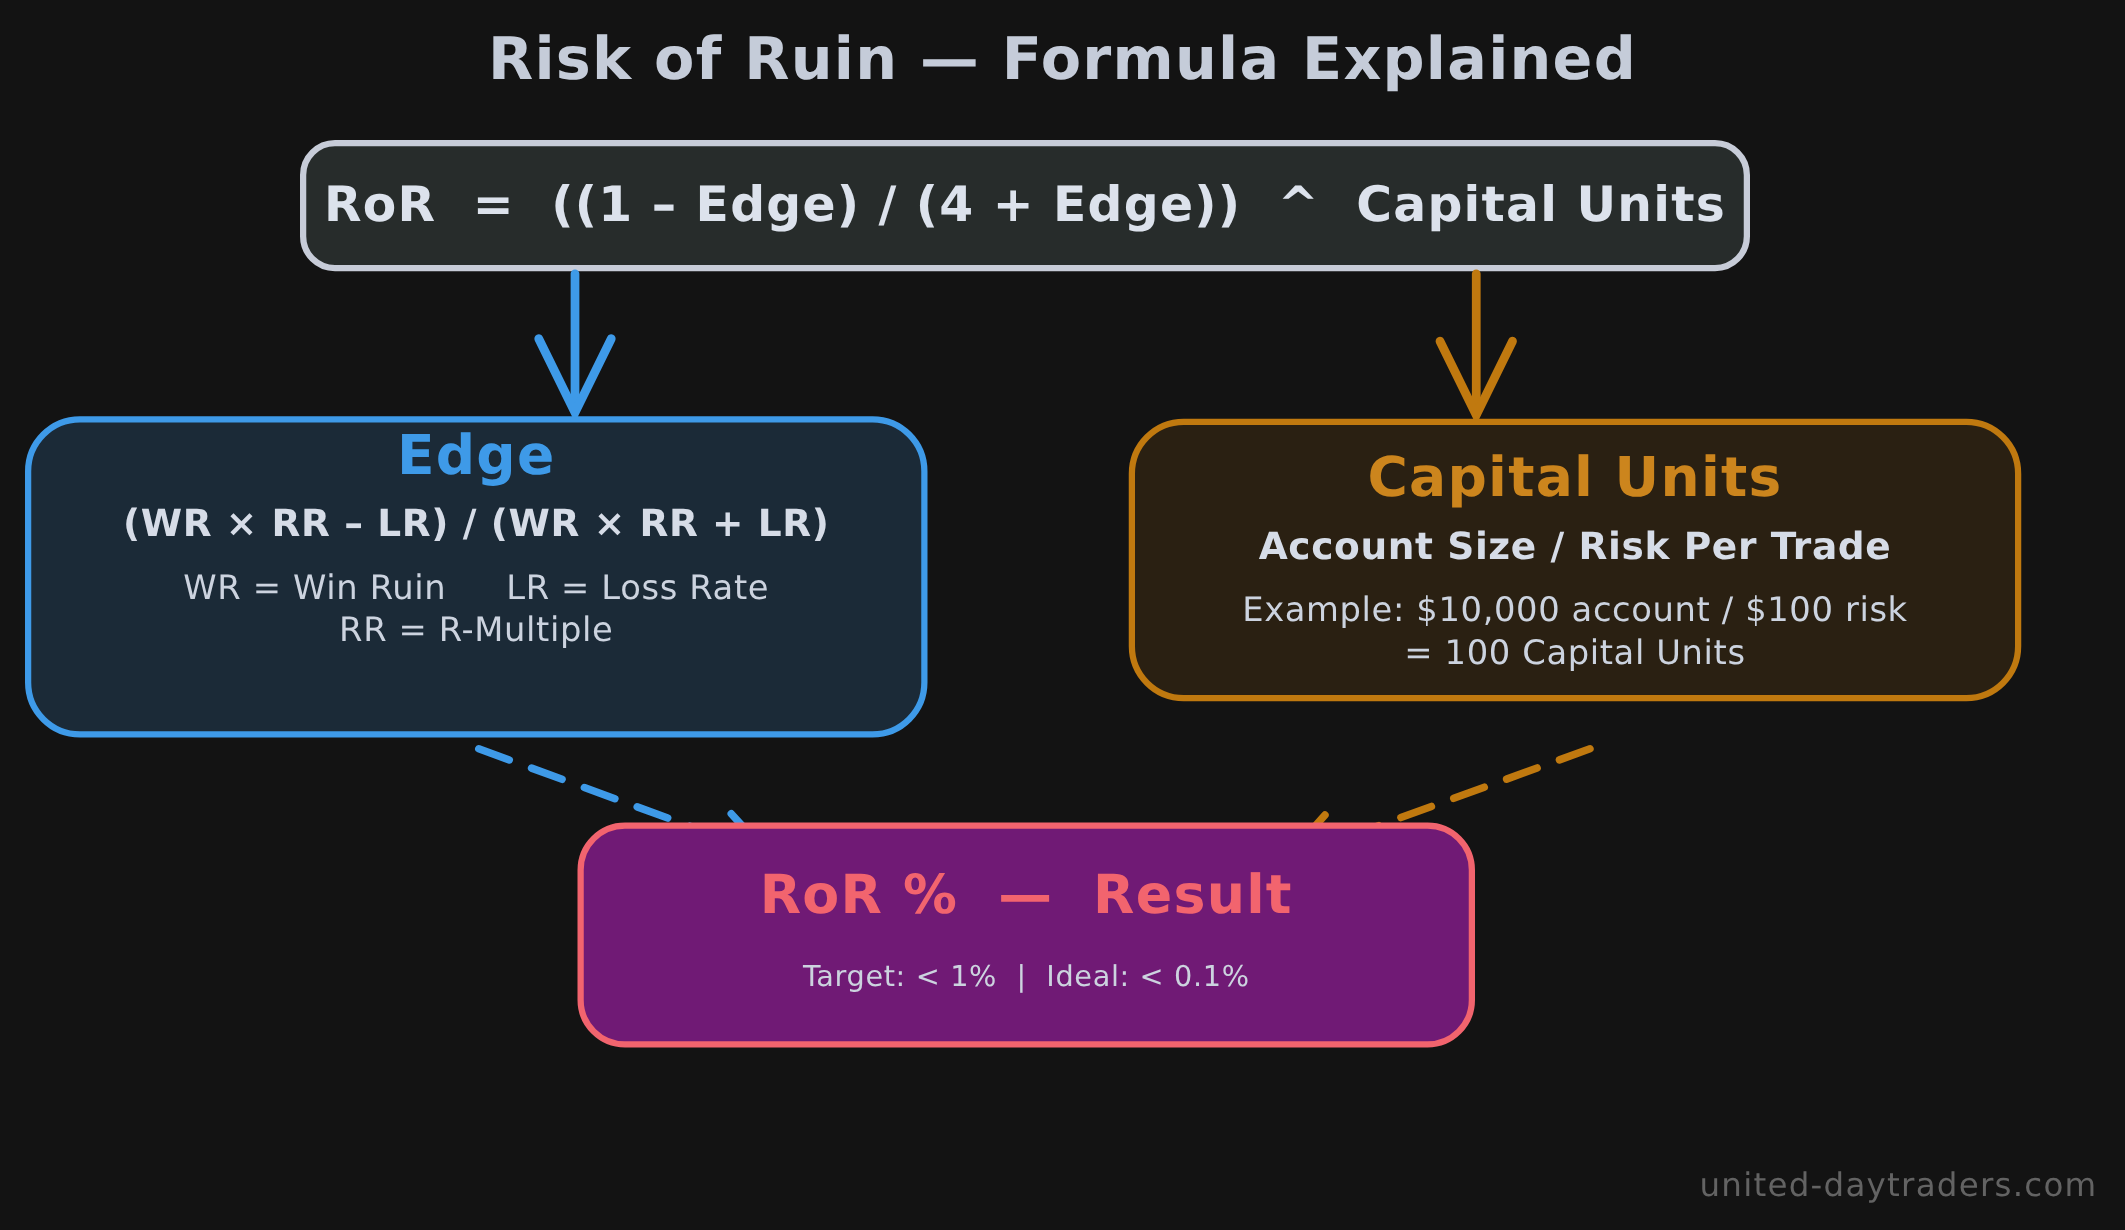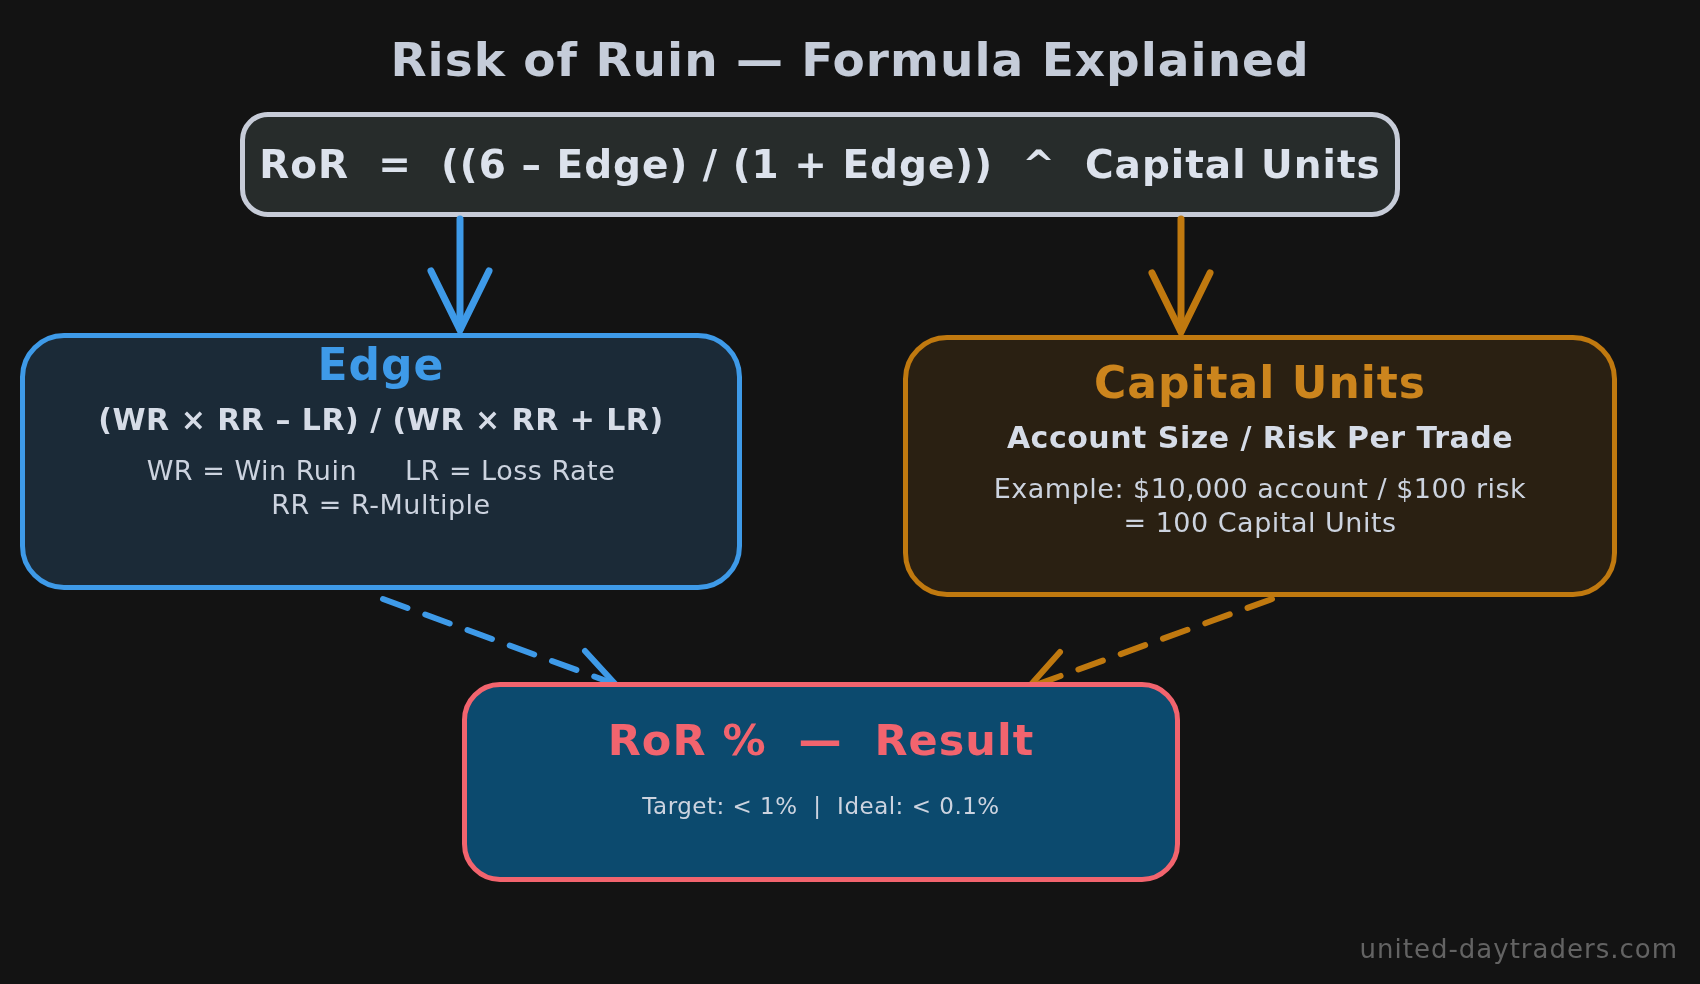--- a/index.html
+++ b/index.html
@@ -10,21 +10,21 @@
     position: relative;
     width: 1700px;
     height: 984px;
     background: #131313;
     overflow: hidden;
     color: #dbe1ea;
   }
 
   .diagram-title {
     position: absolute;
-    top: 32px;
+    top: 20px;
     left: 0;
     width: 100%;
     text-align: center;
     font-size: 47px;
     font-weight: bold;
     letter-spacing: 1px;
     color: #c5ccd9;
     white-space: pre;
   }
 
@@ -83,41 +83,41 @@
     white-space: pre;
   }
   .legend-row {
     display: flex;
     gap: 48px;
     margin-top: 14px;
   }
 
   .capital-box {
     left: 903px; top: 335px;
-    width: 714px; height: 262px;
+    width: 714px; height: 226px;
     border: 5px solid #c0790f;
     border-radius: 44px;
     background: #2a2012;
     padding-top: 16px;
   }
   .capital-box .node-title {
     font-size: 44px;
     font-weight: bold;
     letter-spacing: 1px;
     color: #cc851d;
     line-height: 54px;
   }
   .capital-box .example-line1 { margin-top: 14px; }
 
   .result-box {
-    left: 462px; top: 682px;
-    width: 718px; height: 200px;
+    left: 462px; top: 658px;
+    width: 718px; height: 180px;
     border: 5px solid #f2646e;
     border-radius: 38px;
-    background: #0c4a6e;
+    background: #701a75;
     padding-top: 26px;
   }
   .result-box .node-title {
     font-size: 43px;
     font-weight: bold;
     letter-spacing: 1px;
     color: #f2646e;
     line-height: 54px;
     white-space: pre;
   }
@@ -144,21 +144,21 @@
   }
 </style>
 </head>
 <body>
 
 <div class="canvas">
 
   <div class="diagram-title">Risk of Ruin — Formula Explained</div>
 
   <div class="node formula-box">
-    <div class="formula-text">RoR  =  ((6 – Edge) / (1 + Edge))  ^  Capital Units</div>
+    <div class="formula-text">RoR  =  ((1 – Edge) / (4 + Edge))  ^  Capital Units</div>
   </div>
 
   <svg class="arrow-layer" viewBox="0 0 1700 984">
 
     <g fill="none" stroke-width="7" stroke-linecap="round">
       <path d="M460,219 L460,329" stroke="#3e9ae8"></path>
       <path d="M431,271 L460,330 L489,271" stroke="#3e9ae8"></path>
     </g>
 
     <g fill="none" stroke-width="7" stroke-linecap="round">

